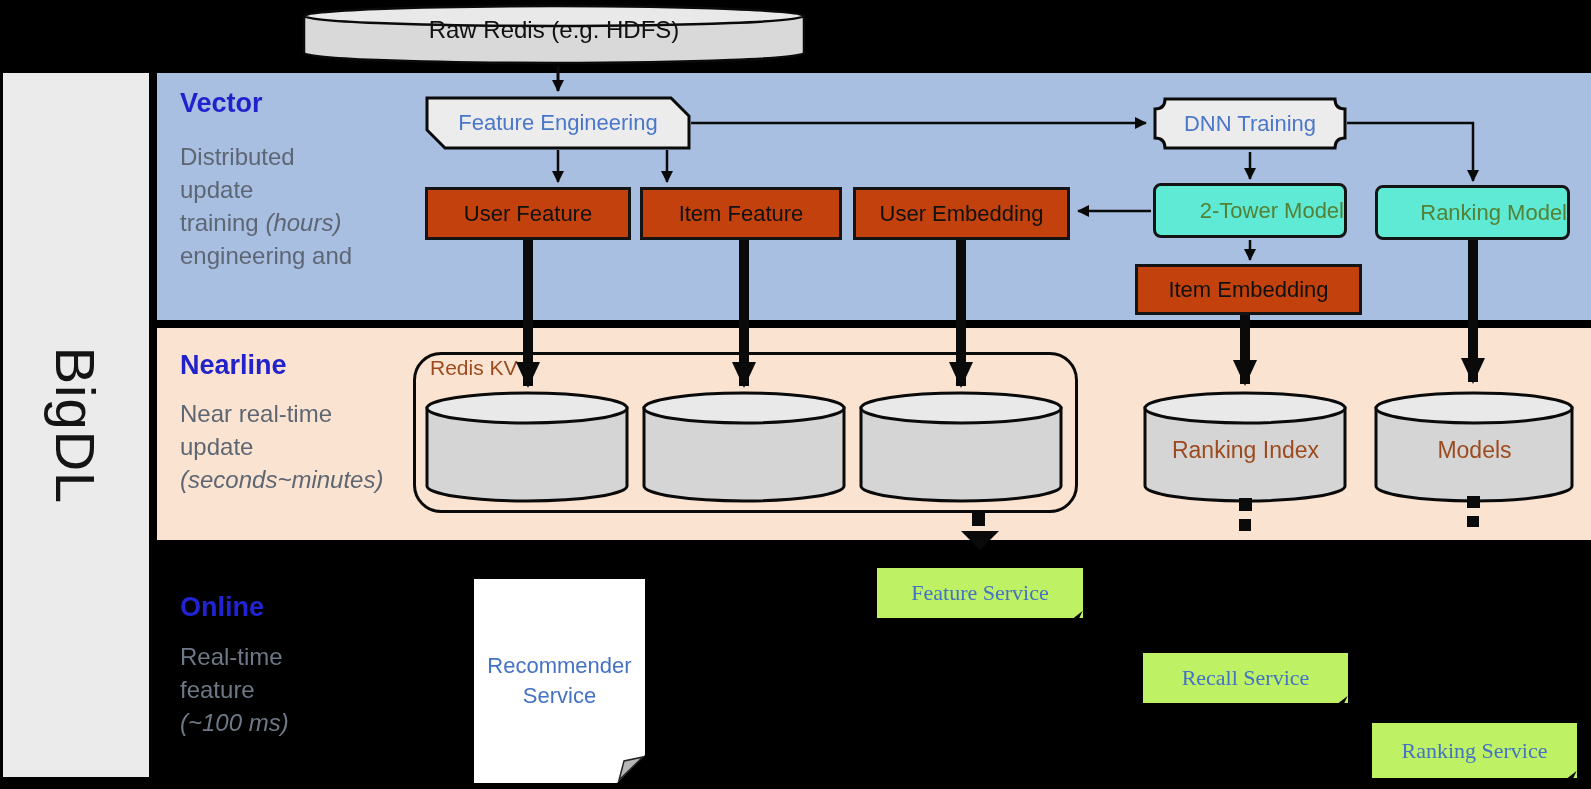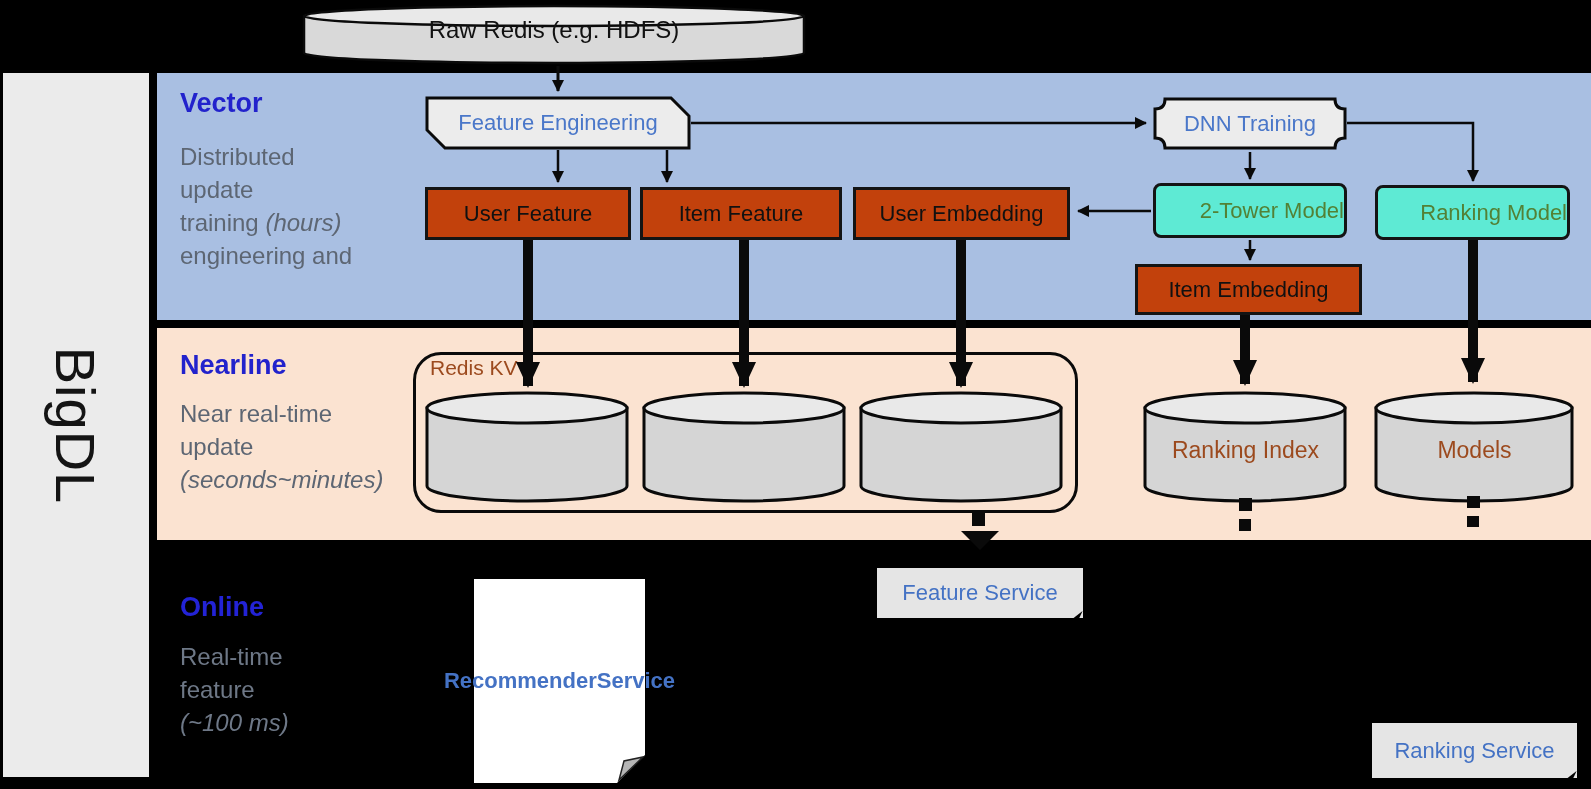--- a/index.html
+++ b/index.html
@@ -21,31 +21,31 @@
   #online-title{color:#2323d6;}
   #online-desc{color:#6e7887;}
   
   .gbox{background:#c2410c;border:3px solid #141414;box-sizing:border-box;
         display:flex;align-items:center;justify-content:center;
         font-size:22px;color:#111;}
   .rbox{background:#5eead4;border:3px solid #141414;border-radius:8px;box-sizing:border-box;
         display:flex;align-items:center;justify-content:flex-end;font-size:22px;color:#538135;}
   .shape-label{display:flex;align-items:center;justify-content:center;
         font-size:22px;color:#4a77c9;}
-  .svc{background:#e5e5e5;display:flex;align-items:center;justify-content:center;
-       font-size:22px;color:#4472c4;}
+  .svc{background:#bef264;display:flex;align-items:center;justify-content:center;
+       font-size:22px;color:#4472c4;font-family:Liberation Serif, serif;}
   .svc::after{content:"";position:absolute;right:3px;bottom:-4px;width:0;height:0;
        border-left:9px solid transparent;border-bottom:11px solid #000;transform:skewX(-25deg);}
   .store-label{display:flex;align-items:center;justify-content:center;
        font-size:23px;color:#9c4a1e;}
   #redis-container{left:413px;top:352px;width:665px;height:161px;border:3px solid #0a0a0a;
        border-radius:28px;box-sizing:border-box;background:transparent;}
   #redis-label{left:430px;top:356px;font-size:21px;color:#9c4a1e;}
-  #doc-text{left:474px;top:579px;width:171px;height:204px;display:flex;flex-direction:row;
-       align-items:center;justify-content:center;font-size:22px;color:#4472c4;line-height:30px;font-weight:bold;}
+  #doc-text{left:474px;top:579px;width:171px;height:204px;display:flex;flex-direction:column;
+       align-items:center;justify-content:center;font-size:22px;color:#4472c4;line-height:30px;}
   svg.block{display:block;}
   #connectors{left:0;top:0;z-index:40;pointer-events:none;}
   .z10{z-index:10;} .z20{z-index:20;}
 </style>
 </head>
 <body>
 
 <div id="stage">
 
   <div id="sidebar" class="abs">
@@ -165,20 +165,23 @@
       <path d="M169,178 L145,201 L150,182 Z" fill="#b5b5b5" stroke="#222" stroke-width="1.5"></path>
     </svg>
     <div id="doc-text" class="abs" style="left:0;top:0;">
       <span>Recommender</span>
       <span>Service</span>
     </div>
   </div>
 
   <div class="abs svc z10" style="left:877px;top:568px;width:206px;height:50px;">
     <span>Feature Service</span>
+  </div>
+  <div class="abs svc z10" style="left:1143px;top:653px;width:205px;height:50px;">
+    <span>Recall Service</span>
   </div>
   <div class="abs svc z10" style="left:1372px;top:723px;width:205px;height:55px;">
     <span>Ranking Service</span>
   </div>
 
   <svg id="connectors" class="abs" width="1591" height="789" viewBox="0 0 1591 789">
     <defs>
       <marker id="athin" markerUnits="userSpaceOnUse" markerWidth="14" markerHeight="14" refX="11" refY="6" orient="auto">
         <path d="M0,0 L12,6 L0,12 Z" fill="#0a0a0a"></path>
       </marker>

